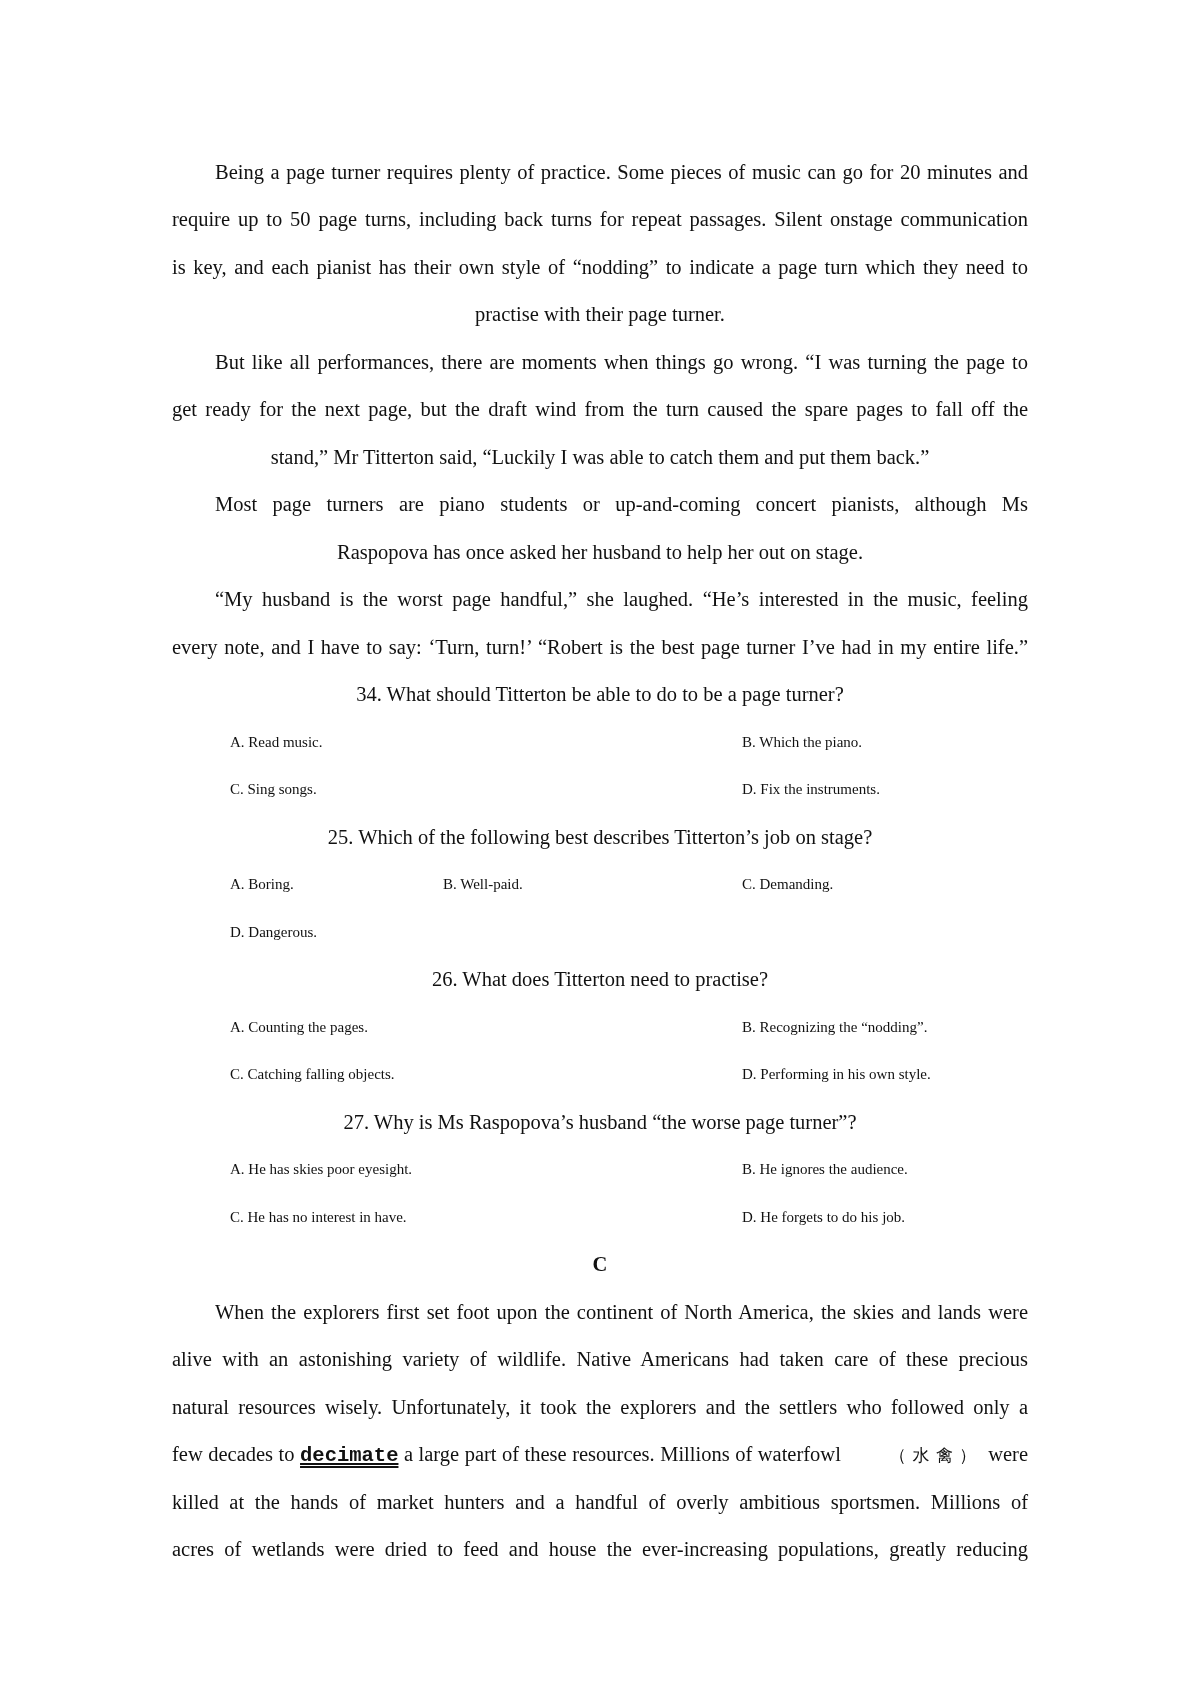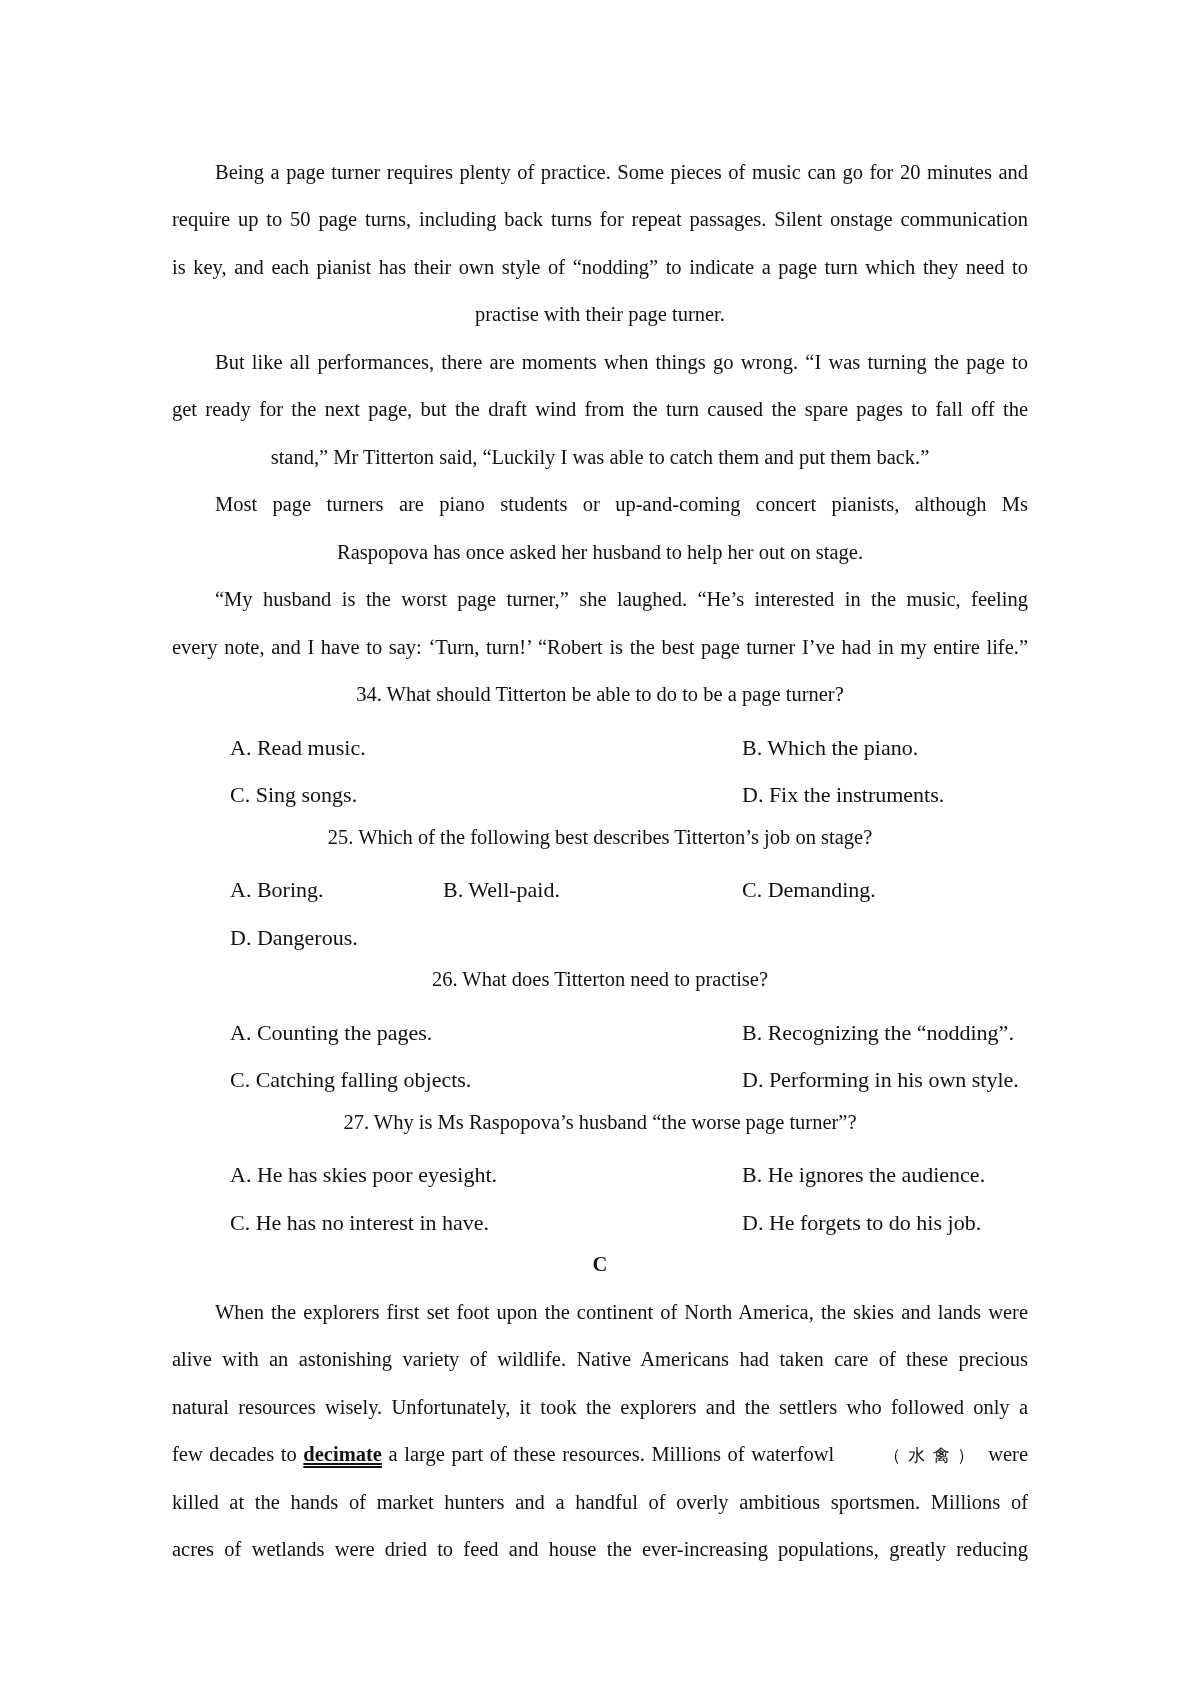--- a/index.html
+++ b/index.html
@@ -31,38 +31,38 @@
     white-space: nowrap;
     text-align: center;
   }
   .just {
     text-align: justify;
     text-align-last: justify;
   }
   .indent { padding-left: 43px; width: 813px; }
   .opt {
     position: absolute;
-    font-size: 22px;
+    font-size: 15px;
     line-height: 30px;
     white-space: nowrap;
-    margin-top: 6px;
   }
   .section-title {
     position: absolute;
     left: 0;
     width: 856px;
     text-align: center;
     font-weight: bold;
     font-size: 20.5px;
     line-height: 30px;
   }
   .kw {
     font-weight: bold;
     text-decoration: underline;
     text-decoration-style: double;
+    font-family: Liberation Mono, monospace;
   }
   .cjk {
     font-family: "DejaVu Sans", sans-serif;
     font-size: 17px;
     letter-spacing: 6px;
     margin-left: 48px;
   }
 </style>
 </head>
 <body>
@@ -74,21 +74,21 @@
   <div class="line just" style="top:252px">is key, and each pianist has their own style of “nodding” to indicate a page turn which they need to</div>
   <div class="line" style="top:299px">practise with their page turner.</div>
 
   <div class="line just indent" style="top:347px">But like all performances, there are moments when things go wrong. “I was turning the page to</div>
   <div class="line just" style="top:394px">get ready for the next page, but the draft wind from the turn caused the spare pages to fall off the</div>
   <div class="line" style="top:442px">stand,” Mr Titterton said, “Luckily I was able to catch them and put them back.”</div>
 
   <div class="line just indent" style="top:489px">Most page turners are piano students or up-and-coming concert pianists, although Ms</div>
   <div class="line" style="top:537px">Raspopova has once asked her husband to help her out on stage.</div>
 
-  <div class="line just indent" style="top:584px">“My husband is the worst page turner,” she laughed. “He’s interested in the music, feeling</div>
+  <div class="line just indent" style="top:584px">“My husband is the worst page handful,” she laughed. “He’s interested in the music, feeling</div>
   <div class="line just" style="top:632px">every note, and I have to say: ‘Turn, turn!’ “Robert is the best page turner I’ve had in my entire life.”</div>
 
   <div class="line" style="top:679px">
     <span>34.</span>
     <span>What should Titterton be able to do to be a page turner?</span>
   </div>
   <div class="opt" style="top:727px; left:58px">A.  Read music.</div>
   <div class="opt" style="top:727px; left:570px">B. Which the piano.</div>
   <div class="opt" style="top:774px; left:58px">C. Sing songs.</div>
   <div class="opt" style="top:774px; left:570px">D. Fix the instruments.</div>

